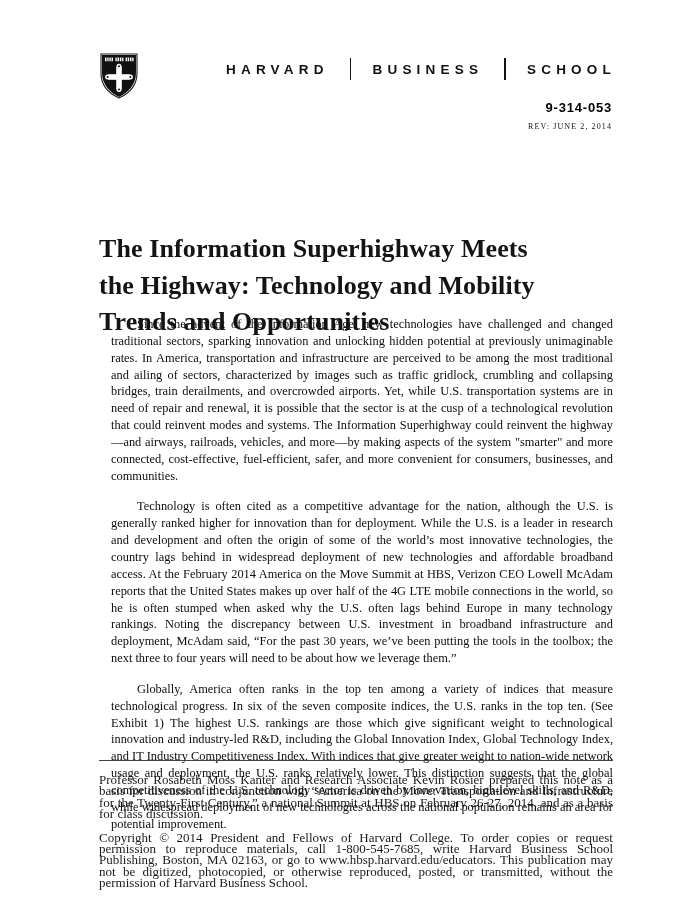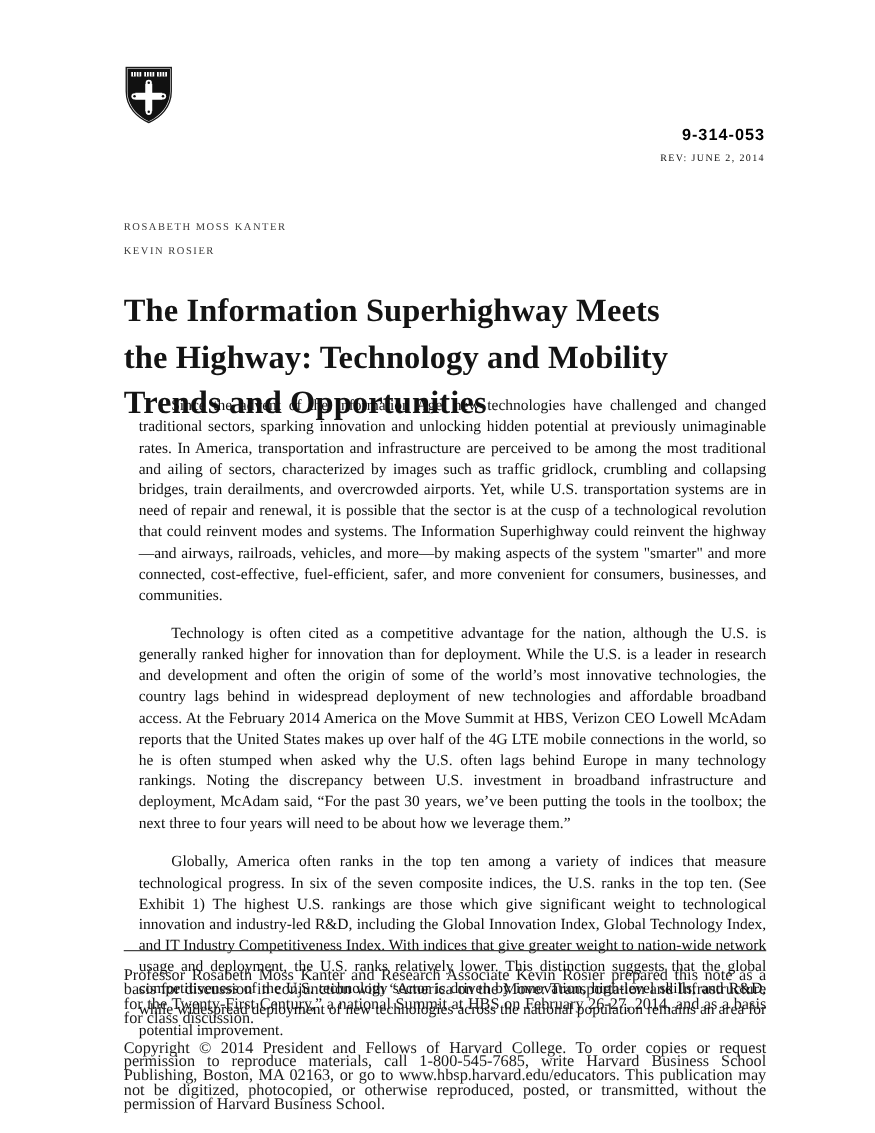--- a/index.html
+++ b/index.html
@@ -204,31 +204,34 @@
         </g>
         <g fill="#111111">
           <circle cx="19" cy="13.2" r="1.0"></circle>
           <circle cx="19" cy="36.4" r="1.0"></circle>
           <circle cx="7.6" cy="24" r="1.0"></circle>
           <circle cx="30.4" cy="24" r="1.0"></circle>
         </g>
       </svg>
     </div>
 
+    <div class="wordmark">
+      <span class="wm-word">HARVARD</span>
+      <span class="wm-bar"></span>
+      <span class="wm-word">BUSINESS</span>
+      <span class="wm-bar"></span>
+      <span class="wm-word">SCHOOL</span>
+    </div>
   </div>
 
   <div class="caseno-block">
     <div class="caseno">9-314-053</div>
     <div class="caserev">REV: JUNE 2, 2014</div>
   </div>
 
-  <div class="authors">
-    <div class="author">ROSABETH MOSS KANTER</div>
-    <div class="author">KEVIN ROSIER</div>
-  </div>
 
   <h1 class="title">The Information Superhighway Meets the Highway: Technology and Mobility Trends and Opportunities</h1>
 
   <div class="body">
     <p class="para">Since the advent of the Information Age, new technologies have challenged and changed traditional sectors, sparking innovation and unlocking hidden potential at previously unimaginable rates. In America, transportation and infrastructure are perceived to be among the most traditional and ailing of sectors, characterized by images such as traffic gridlock, crumbling and collapsing bridges, train derailments, and overcrowded airports. Yet, while U.S. transportation systems are in need of repair and renewal, it is possible that the sector is at the cusp of a technological revolution that could reinvent modes and systems. The Information Superhighway could reinvent the highway—and airways, railroads, vehicles, and more—by making aspects of the system "smarter" and more connected, cost-effective, fuel-efficient, safer, and more convenient for consumers, businesses, and communities.</p>
     <p class="para">Technology is often cited as a competitive advantage for the nation, although the U.S. is generally ranked higher for innovation than for deployment. While the U.S. is a leader in research and development and often the origin of some of the world’s most innovative technologies, the country lags behind in widespread deployment of new technologies and affordable broadband access. At the February 2014 America on the Move Summit at HBS, Verizon CEO Lowell McAdam reports that the United States makes up over half of the 4G LTE mobile connections in the world, so he is often stumped when asked why the U.S. often lags behind Europe in many technology rankings. Noting the discrepancy between U.S. investment in broadband infrastructure and deployment, McAdam said, “For the past 30 years, we’ve been putting the tools in the toolbox; the next three to four years will need to be about how we leverage them.”</p>
     <p class="para"><span>Globally, America often ranks in the top ten among a variety of indices that measure technological progress. In six of the seven composite indices, the U.S. ranks in the top ten. (See </span><b>Exhibit 1)</b><span> The highest U.S. rankings are those which give significant weight to technological innovation and industry-led R&amp;D, including the Global Innovation Index, Global Technology Index, and IT Industry Competitiveness Index. With indices that give greater weight to nation-wide network usage and deployment, the U.S. ranks relatively lower. This distinction suggests that the global competitiveness of the U.S. technology sector is driven by innovation, high-level skills, and R&amp;D, while widespread deployment of new technologies across the national population remains an area for potential improvement.</span></p>
   </div>
 
   <div class="rule"></div>

